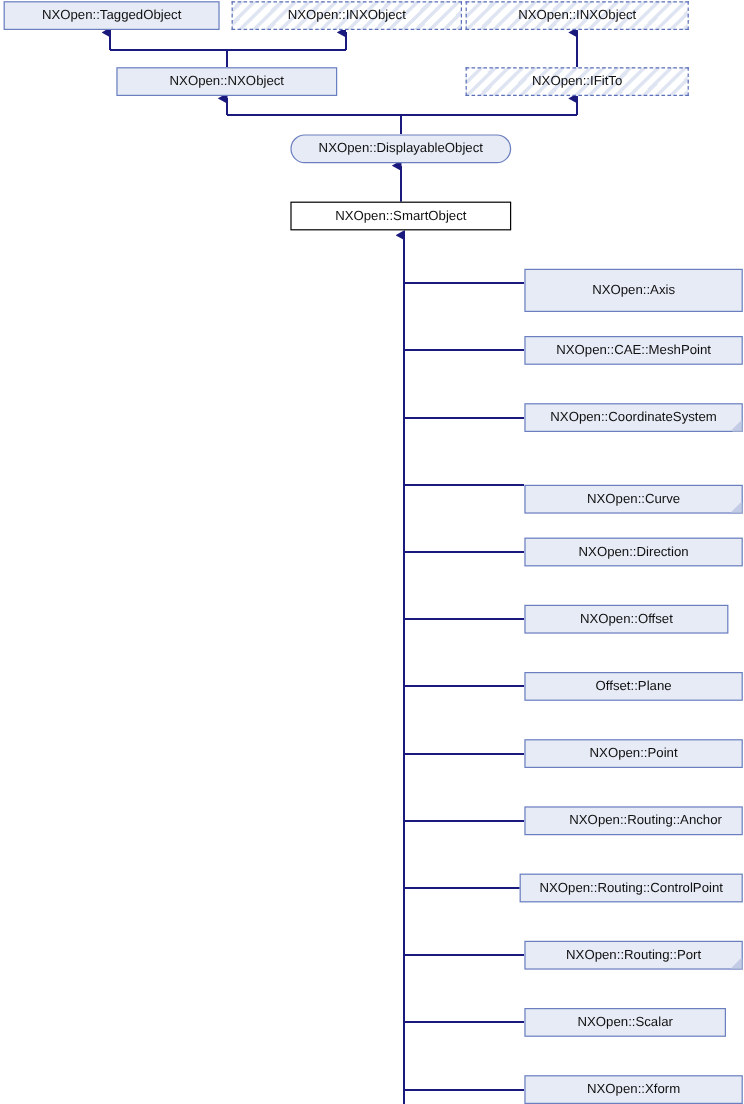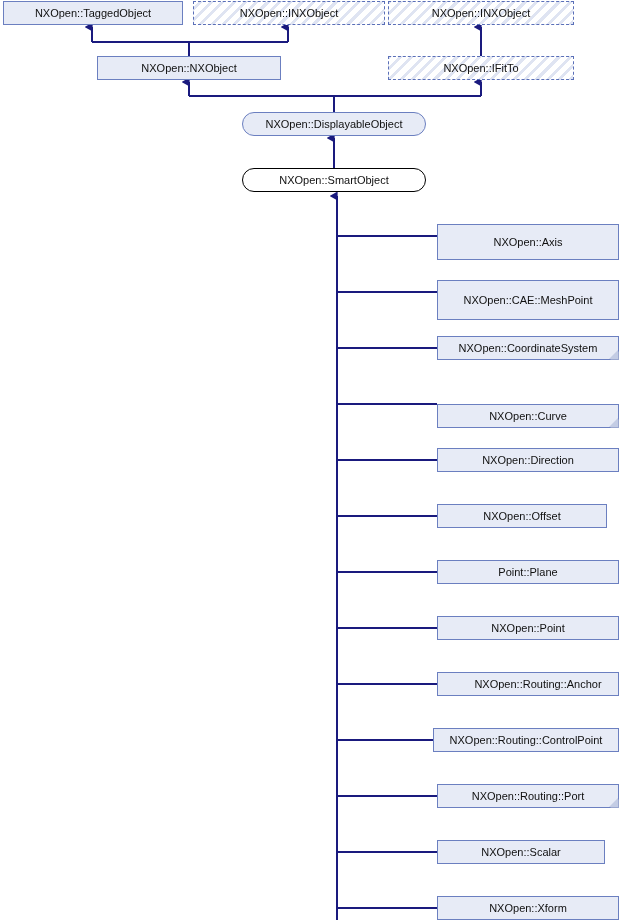--- a/index.html
+++ b/index.html
@@ -132,43 +132,43 @@
       </div>
       <div class="node solid" style="left: 97px; top: 56px; width: 184px; height: 24px;">
         <span class="lbl">NXOpen::NXObject</span>
       </div>
       <div class="node iface" style="left: 388px; top: 56px; width: 186px; height: 24px;">
         <span class="lbl">NXOpen::IFitTo</span>
       </div>
       <div class="node solid" style="left: 242px; top: 112px; width: 184px; height: 24px; border-radius: 12px;">
         <span class="lbl">NXOpen::DisplayableObject</span>
       </div>
-      <div class="node focus" style="left: 242px; top: 168px; width: 184px; height: 24px; border-radius: 12px;">
+      <div class="node focus" style="left: 242px; top: 168px; width: 184px; height: 24px;">
         <span class="lbl">NXOpen::SmartObject</span>
       </div>
       <div class="node solid" style="left: 437px; top: 224px; width: 182px; height: 36px;">
         <span class="lbl">NXOpen::Axis</span>
       </div>
-      <div class="node solid" style="left: 437px; top: 280px; width: 182px; height: 40px;">
+      <div class="node solid" style="left: 437px; top: 280px; width: 182px; height: 24px;">
         <span class="lbl">NXOpen::CAE::MeshPoint</span>
       </div>
       <div class="node solid fold" style="left: 437px; top: 336px; width: 182px; height: 24px;">
         <span class="lbl">NXOpen::CoordinateSystem</span>
       </div>
       <div class="node solid fold" style="left: 437px; top: 404px; width: 182px; height: 24px;">
         <span class="lbl">NXOpen::Curve</span>
       </div>
       <div class="node solid" style="left: 437px; top: 448px; width: 182px; height: 24px;">
         <span class="lbl">NXOpen::Direction</span>
       </div>
       <div class="node solid" style="left: 437px; top: 504px; width: 170px; height: 24px;">
         <span class="lbl">NXOpen::Offset</span>
       </div>
       <div class="node solid" style="left: 437px; top: 560px; width: 182px; height: 24px;">
-        <span class="lbl">Point::Plane</span>
+        <span class="lbl">Offset::Plane</span>
       </div>
       <div class="node solid" style="left: 437px; top: 616px; width: 182px; height: 24px;">
         <span class="lbl">NXOpen::Point</span>
       </div>
       <div class="node solid" style="left: 437px; top: 672px; width: 182px; height: 24px; padding-left: 20px;">
         <span class="lbl">NXOpen::Routing::Anchor</span>
       </div>
       <div class="node solid" style="left: 433px; top: 728px; width: 186px; height: 24px;">
         <span class="lbl">NXOpen::Routing::ControlPoint</span>
       </div>

